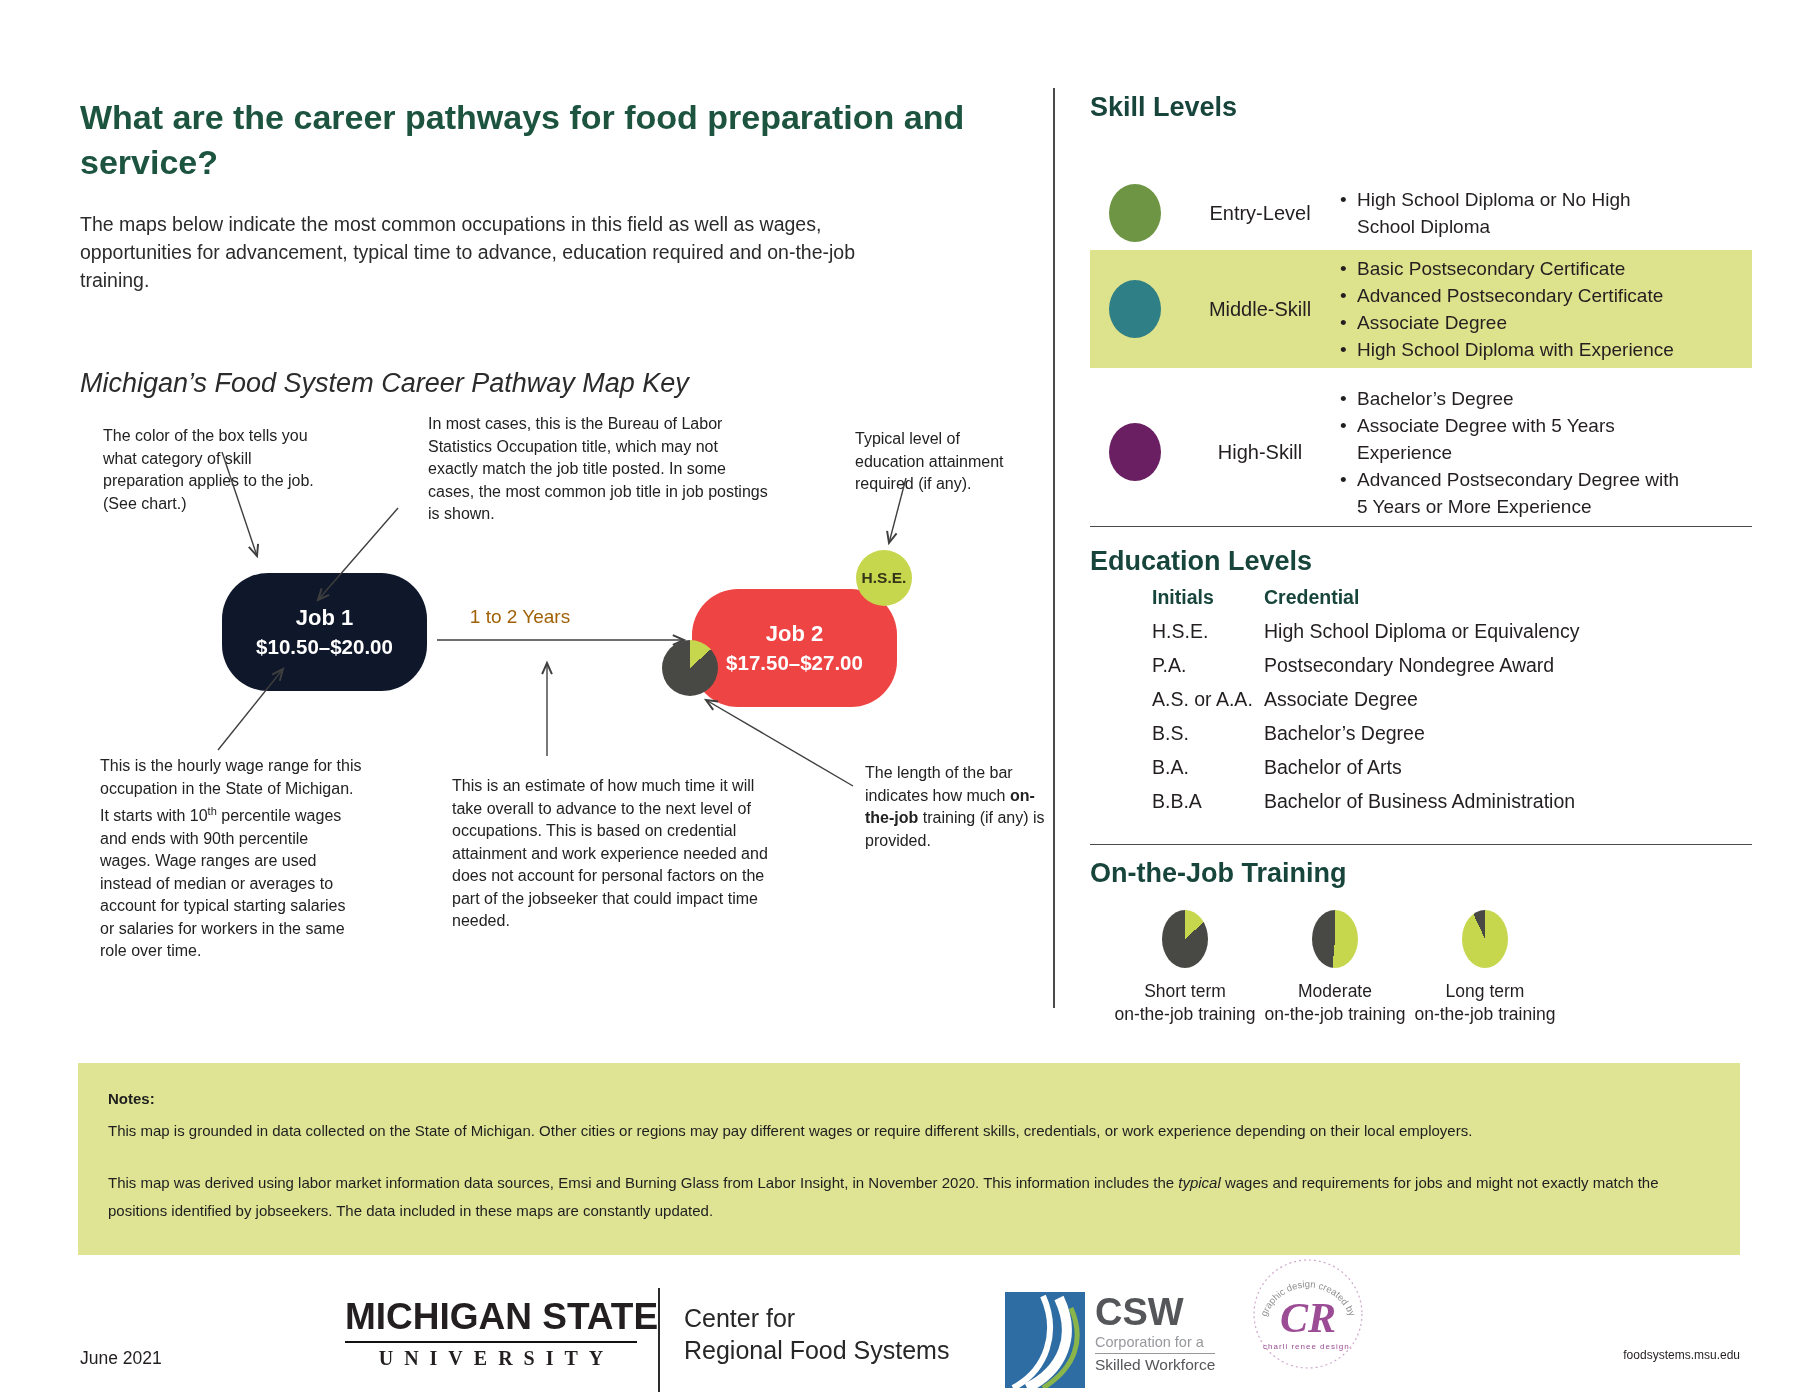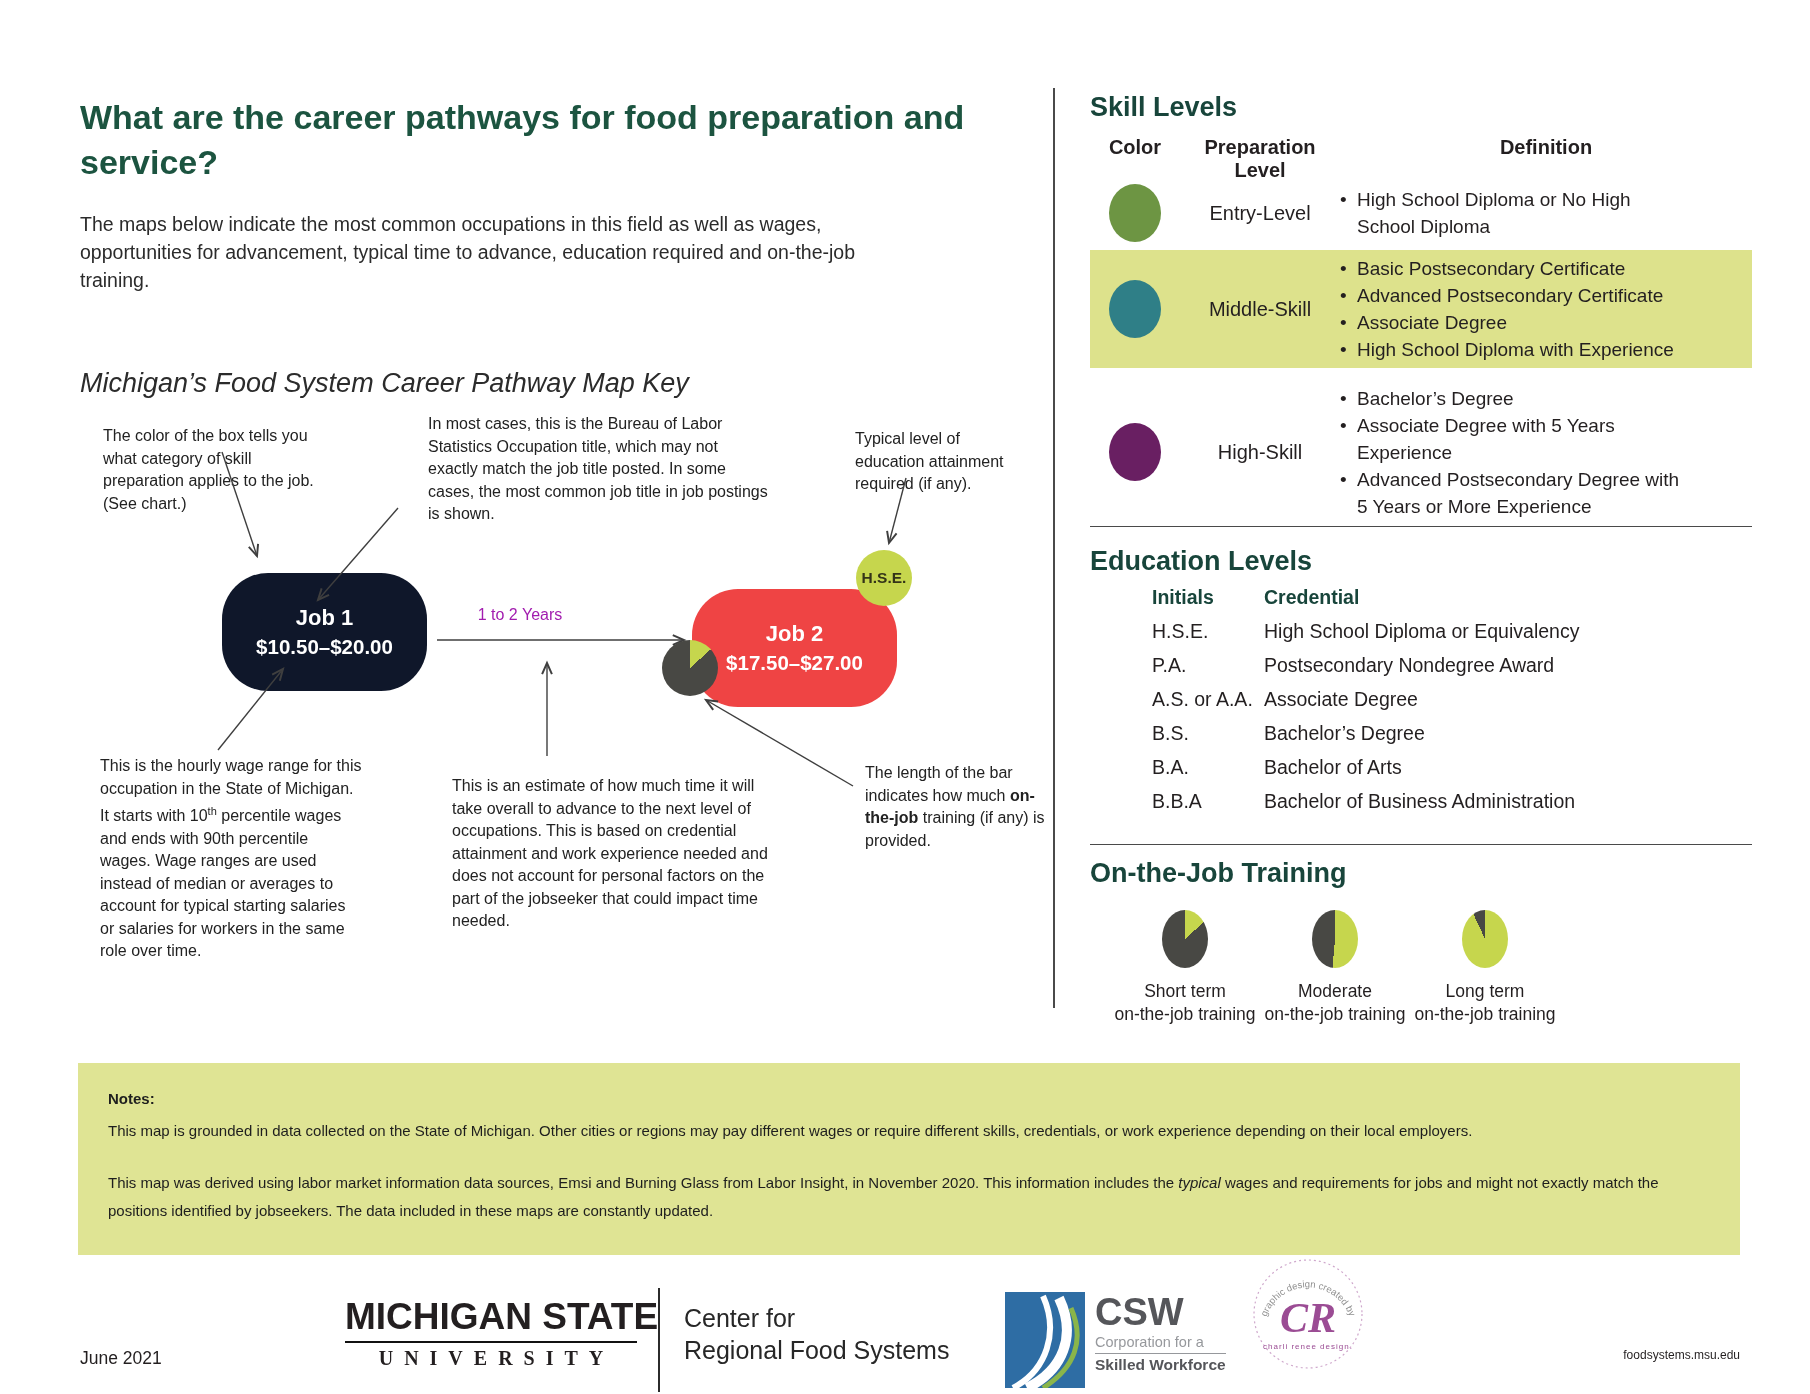--- a/index.html
+++ b/index.html
@@ -32,21 +32,21 @@
   .job-wage{font-size:20.5px;margin-top:4px;}
 
   .hse-badge{position:absolute;left:856px;top:550px;width:56px;height:56px;border-radius:50%;
              background:#c6d64d;color:#343418;font-weight:bold;font-size:15.5px;
              display:flex;align-items:center;justify-content:center;z-index:4;}
 
   .map-pie{position:absolute;left:662px;top:640px;width:56px;height:56px;border-radius:50%;z-index:4;
            background:conic-gradient(#c6d64d 0deg 48deg,#484844 48deg 360deg);}
 
   .transition-label{position:absolute;left:430px;top:606px;width:180px;text-align:center;
-                    font-size:16px;color:#a21caf;}
+                    font-size:19px;color:#a16207;}
 
   .key-arrows{position:absolute;left:0;top:0;z-index:3;}
   .key-arrows line{stroke:#3f3f3f;stroke-width:1.4px;}
 
   
   .v-divider{position:absolute;left:1053px;top:88px;width:2px;height:920px;background:#4a4a4a;}
 
   
   .right-col{position:absolute;left:1090px;top:88px;width:662px;height:960px;}
   .rc-heading{position:absolute;left:0;font-size:27px;font-weight:bold;color:#18453b;}
@@ -96,21 +96,21 @@
   .msu-1{font-family:Liberation Sans, sans-serif;font-size:37px;font-weight:bold;text-align:right;white-space:nowrap;}
   .msu-rule{border-top:2.5px solid #111;margin:3px 0 4px 0;}
   .msu-2{font-family:"Liberation Serif",serif;font-size:20px;font-weight:bold;letter-spacing:11px;
          padding-left:11px;text-align:center;white-space:nowrap;}
   .footer-bar{position:absolute;left:658px;top:1288px;width:2px;height:104px;background:#2b2b2b;}
   .crfs{position:absolute;left:684px;top:1302px;font-size:25px;line-height:32px;color:#272727;}
   .csw{position:absolute;left:1005px;top:1292px;display:flex;}
   .csw-text{margin-left:10px;}
   .csw-abbr{font-size:38px;font-weight:bold;color:#55565a;line-height:40px;}
   .csw-sub1{font-size:14.5px;color:#96989c;margin-top:2px;}
-  .csw-sub2{font-size:15.5px;font-weight:bold;color:#55565a;border-top:1px solid #96989c;margin-top:3px;padding-top:2px;}
+  .csw-sub2{font-size:15.5px;font-weight:normal;color:#55565a;border-top:1px solid #96989c;margin-top:3px;padding-top:2px;}
   .cr-badge{position:absolute;left:1252px;top:1258px;}
 </style>
 </head>
 <body>
 
 <div class="page">
 
   <div class="page-title">
     <div>What are the career pathways for food preparation and</div>
     <div>service?</div>
@@ -153,25 +153,20 @@
   </div>
   <div class="hse-badge">H.S.E.</div>
   <div class="map-pie"></div>
 
   <div class="v-divider"></div>
 
   <div class="right-col">
 
     <div class="rc-heading h-skill">Skill Levels</div>
 
-    <div class="sl-grid sl-header">
-      <div>Color</div>
-      <div>Preparation Level</div>
-      <div>Definition</div>
-    </div>
 
     <div class="sl-grid sl-row sl-row1">
       <div>
           <div class="sl-dot dot-entry"></div>
         </div>
       <div class="sl-level">Entry-Level</div>
       <ul class="sl-bullets">
         <li>High School Diploma or No High School Diploma</li>
       </ul>
     </div>

